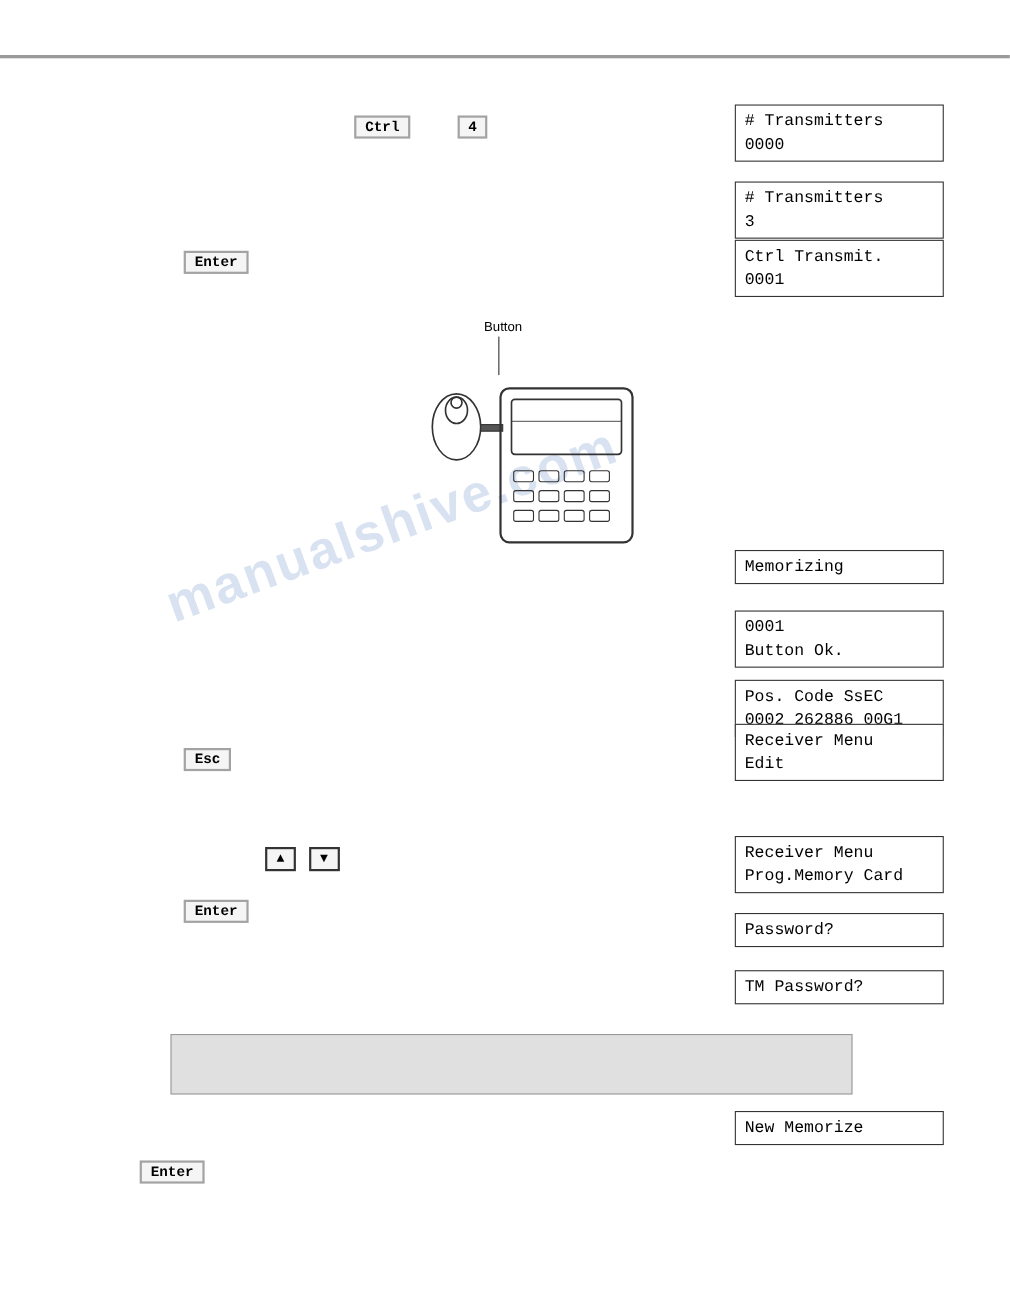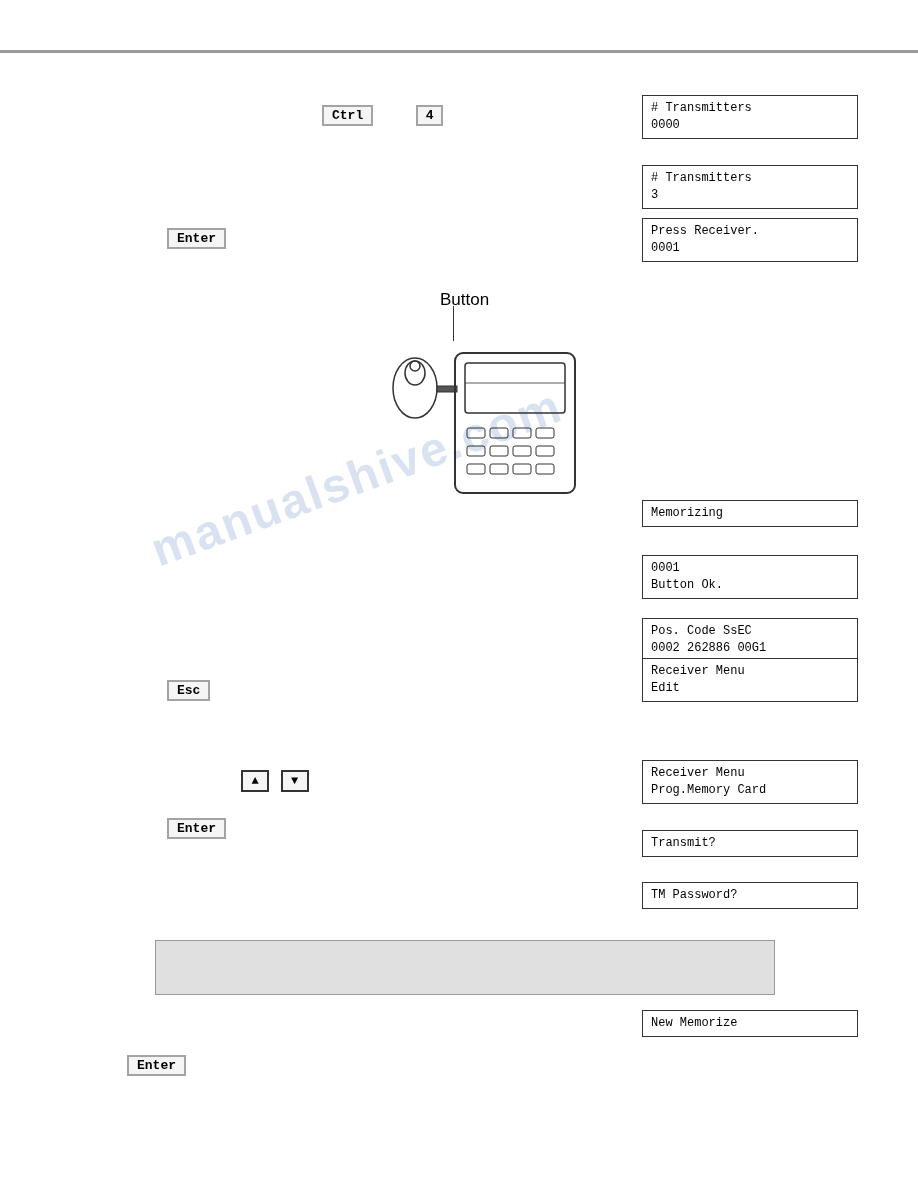--- a/index.html
+++ b/index.html
@@ -28,22 +28,22 @@
     }
 
     
     .lcd-box {
       position: absolute;
       right: 60px;
       border: 1.5px solid #333;
       background: #fff;
       padding: 4px 8px;
       font-family: 'Courier New', Courier, monospace;
-      font-size: 12px;
-      width: 216px;
+      font-size: 15px;
+      width: 190px;
       line-height: 1.4;
     }
 
     
     .key-badge {
       display: inline-block;
       border: 2px solid #a3a3a3;
       padding: 1px 8px;
       font-family: 'Courier New', Courier, monospace;
       font-size: 13px;
@@ -116,27 +116,27 @@
   <div class="lcd-box" style="top: 165px;">
     <span># Transmitters</span><br>
     <span>3</span>
   </div>
 
   <div style="position:absolute; left:165px; top:228px;">
     <span class="key-badge">Enter</span>
   </div>
 
   <div class="lcd-box" style="top: 218px;">
-    <span>Press Receiver.</span><br>
+    <span>Ctrl Transmit.</span><br>
     <span>0001</span>
   </div>
 
   <div style="position:absolute; left:380px; top:308px;">
     
-    <div style="position:absolute; left:60px; top:-18px; font-family:Arial,sans-serif; font-size:17px;">Button</div>
+    <div style="position:absolute; left:60px; top:-18px; font-family:Arial,sans-serif; font-size:12px;">Button</div>
     
     <div style="position:absolute; left:73px; top:-2px; width:1px; height:35px; background:#333;"></div>
 
     
     <svg width="210" height="190" viewBox="0 0 210 190" xmlns="http://www.w3.org/2000/svg">
 
       <ellipse cx="35" cy="80" rx="22" ry="30" fill="none" stroke="#333" stroke-width="1.5"></ellipse>
       <ellipse cx="35" cy="65" rx="10" ry="12" fill="none" stroke="#333" stroke-width="1.5"></ellipse>
       <circle cx="35" cy="58" r="5" fill="none" stroke="#333" stroke-width="1.5"></circle>
 
@@ -196,21 +196,21 @@
   <div class="lcd-box" style="top: 760px;">
     <span>Receiver Menu</span><br>
     <span>Prog.Memory Card</span>
   </div>
 
   <div style="position:absolute; left:165px; top:818px;">
     <span class="key-badge">Enter</span>
   </div>
 
   <div class="lcd-box" style="top: 830px;">
-    <span>Transmit?</span>
+    <span>Password?</span>
   </div>
 
   <div class="lcd-box" style="top: 882px;">
     <span>TM Password?</span>
   </div>
 
   <div class="input-area" style="top: 940px;"></div>
 
   <div class="lcd-box" style="top: 1010px;">
     <span>New Memorize</span>

